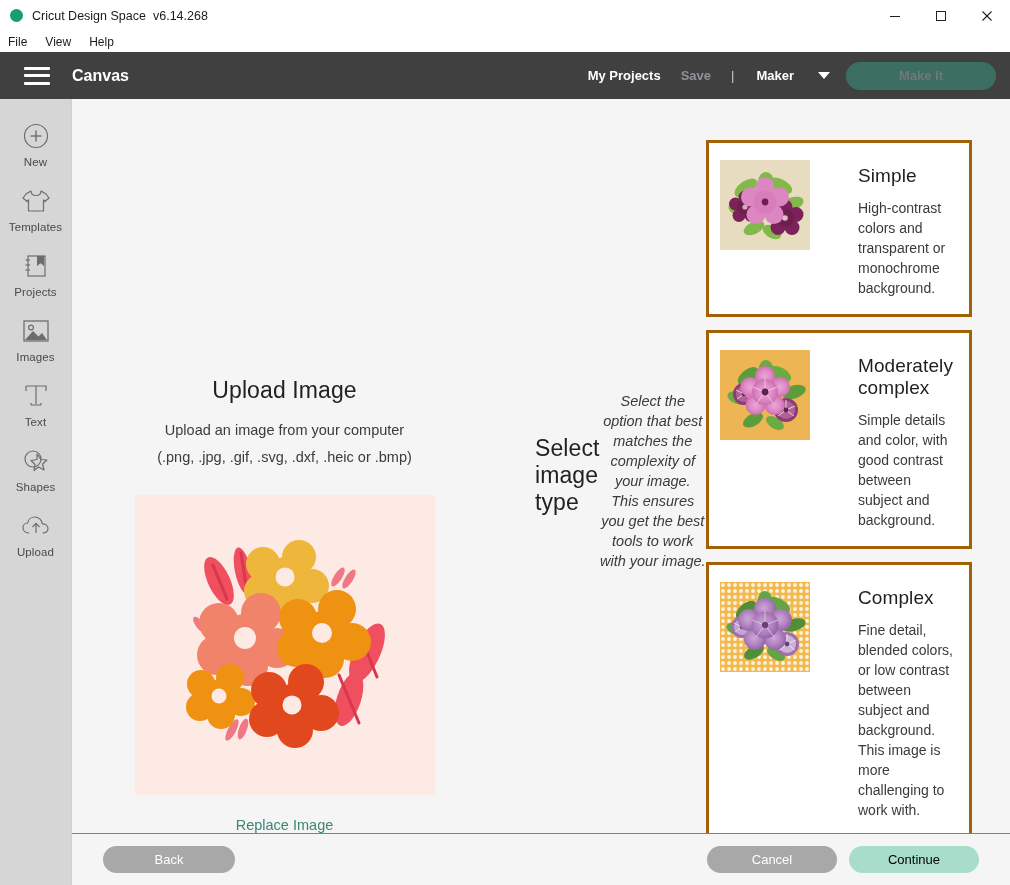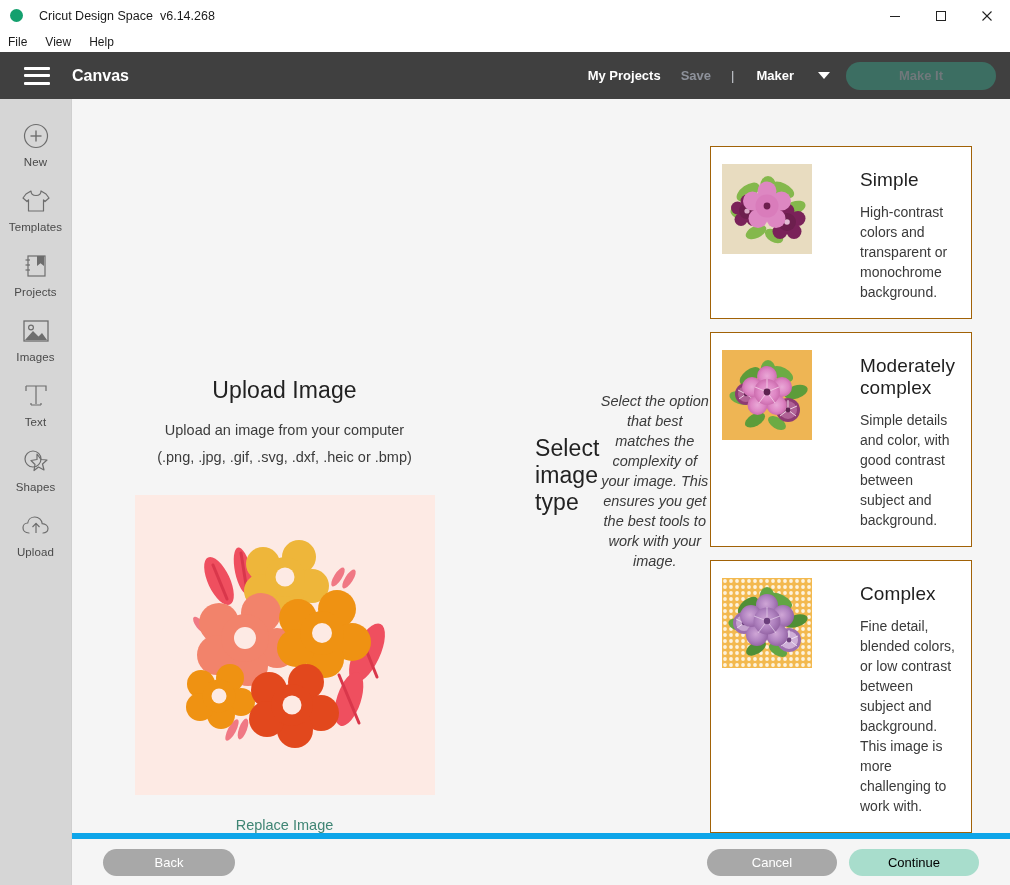--- a/index.html
+++ b/index.html
@@ -31,21 +31,21 @@
     position: relative;
   }
   .app-dot {
     width: 13px; height: 13px;
     border-radius: 50%;
     background: #14a06e;
     margin-left: 10px;
     flex: 0 0 auto;
   }
   .app-title {
-    margin-left: 16px;
+    margin-left: 9px;
     font-size: 12.5px;
     color: #1b1b1b;
     white-space: nowrap;
   }
   .app-version {
     margin-left: 7px;
     font-size: 12.5px;
     color: #1b1b1b;
   }
   .win-btns {
@@ -264,21 +264,21 @@
 
   .cards {
     margin-top: 29px;
     width: 421px;
     display: flex;
     flex-direction: column;
     gap: 13px;
   }
   .card {
     background: #ffffff;
-    border: 1px solid #a16207;
+    border: 3px solid #a16207;
     display: flex;
     padding: 16px 16px 16px 10px;
     align-items: flex-start;
   }
   .card-thumb {
     width: 90px; height: 90px;
     flex: 0 0 auto;
     margin-top: 1px;
     margin-left: 1px;
     position: relative;
@@ -300,21 +300,21 @@
     font-size: 14px;
     color: #3a3a3a;
     line-height: 20px;
     max-width: 262px;
   }
 
   
   .footer {
     height: 52px;
     flex: 0 0 auto;
-    border-top: 6px solid #0ea5e9;
+    border-top: 1px solid #0ea5e9;
     background: #f5f5f5;
     display: flex;
     align-items: center;
     padding: 0 31px;
   }
   .btn {
     height: 27px;
     border-radius: 14px;
     font-size: 13px;
     display: flex; align-items: center; justify-content: center;

